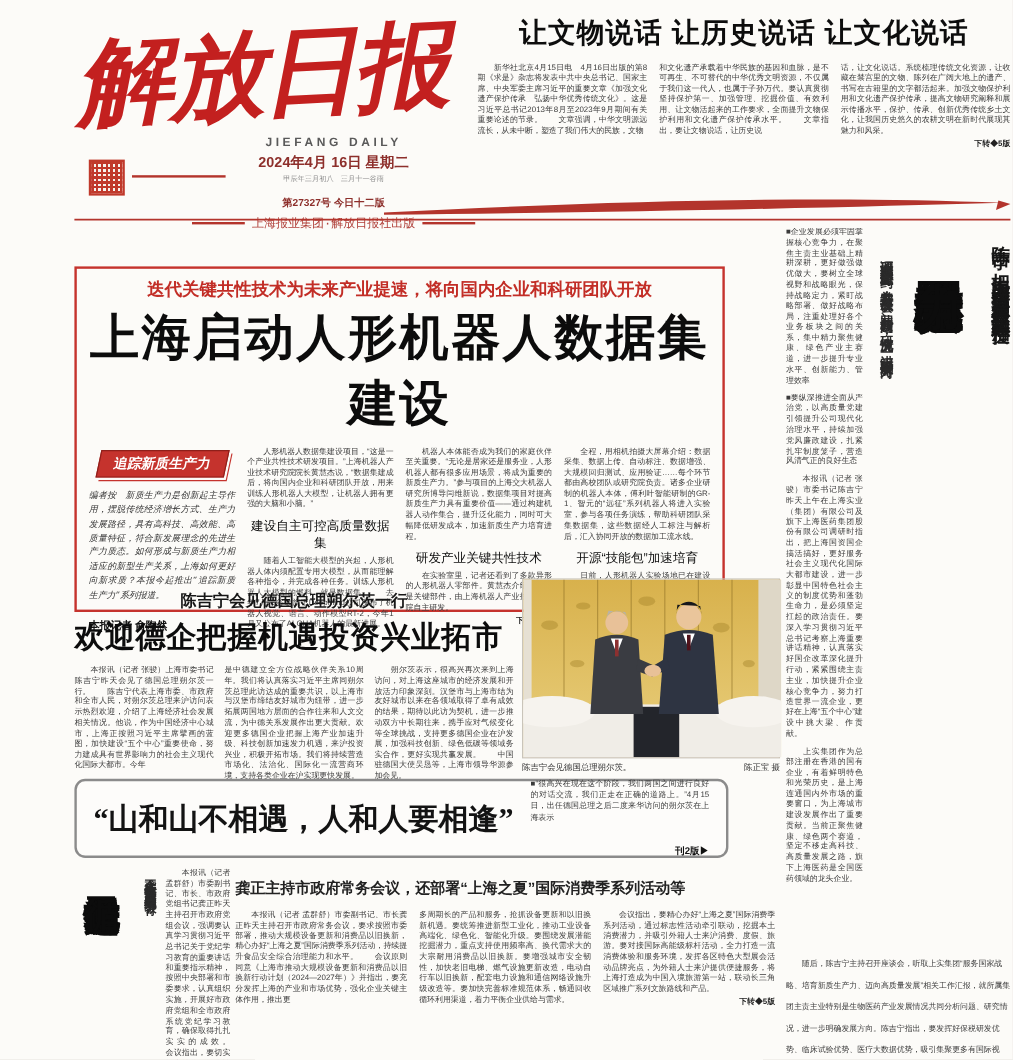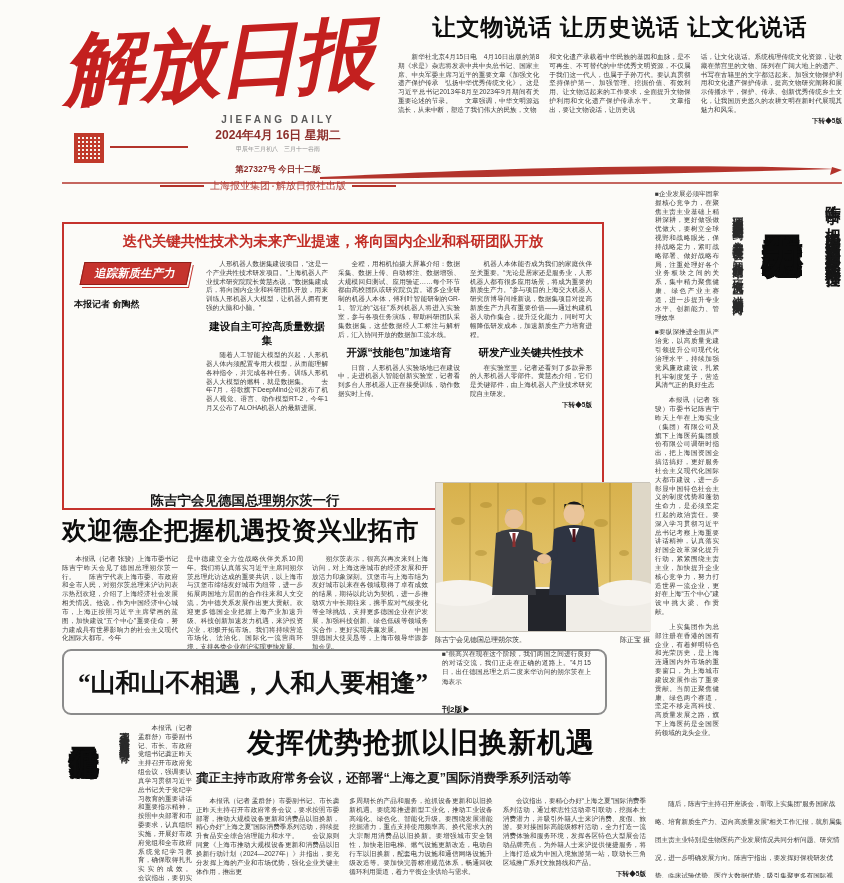--- a/index.html
+++ b/index.html
@@ -42,21 +42,21 @@
   .r-kicker{margin-top:8px;font-size:14.5px;font-weight:bold;color:#c22d26;text-align:center;}
   .r-headline{margin-top:3px;font-size:41px;font-weight:900;color:#0c0c0c;text-align:center;letter-spacing:2px;}
   .r-cols{display:flex;gap:10px;margin:9px 10px 0;height:198px;overflow:hidden;}
   .r-cols>div{flex:1;}
   .tag-wrap{text-align:center;margin-top:2px;}
   .tag{display:inline-block;background:#c5332d;color:#fff;font-weight:bold;font-size:11.5px;
        padding:3px 12px;transform:skewX(-12deg);border:1px solid #8f1f1a;box-shadow:2px 2px 0 #fcfbf8,3px 3px 0 #c5332d;}
   .editor{margin-top:9px;font-family:"DejaVu Serif",serif;font-style:italic;font-size:7.4px;
           line-height:1.6;color:#333;text-align:justify;}
   .byline{margin-top:13px;font-weight:bold;font-size:9px;color:#111;}
-  .subhd{font-weight:700;font-size:10.5px;text-align:center;margin:6px 0 4px;color:#0d0d0d;}
+  .subhd{font-weight:400;font-size:10.5px;text-align:center;margin:6px 0 4px;color:#0d0d0d;}
 
   
   .sb-col{left:655px;top:190px;width:64px;height:598px;overflow:hidden;}
   .sb-col p{margin:0 0 6px;}
   .sb-subhead{left:721px;top:208px;width:24px;height:578px;font-size:11px;font-weight:600;
               color:#2a2a2a;letter-spacing:1px;overflow:hidden;}
   .sb-headline{left:747px;top:202px;width:64px;height:588px;font-size:41px;font-weight:900;
                color:#0c0c0c;overflow:hidden;}
   .sb-kicker{left:813px;top:192px;width:30px;height:565px;font-size:15.5px;font-weight:bold;
              color:#161616;letter-spacing:2px;overflow:hidden;}
@@ -72,21 +72,21 @@
   
   .photo-wrap{left:435px;top:482px;width:215px;}
   .photo-frame{border:1px solid #c9c4ba;line-height:0;}
   .photo-cap{display:flex;justify-content:space-between;font-size:7px;color:#333;margin-top:3px;}
 
   
   .quote-box{left:62px;top:649px;width:545px;height:66px;border:2px solid #8b8b8b;border-radius:9px;
              box-sizing:border-box;display:flex;align-items:center;gap:14px;padding:0 14px;background:#fdfcfa;}
   .quote-text{font-family:"Liberation Serif",serif;font-weight:900;font-size:25px;color:#131313;white-space:nowrap;}
   .quote-note{flex:1;font-size:6.6px;line-height:1.4;color:#3b3b3b;text-align:justify;}
-  .quote-ref{display:block;text-align:left;font-weight:bold;font-size:8px;color:#111;margin-top:18px;}
+  .quote-ref{display:block;text-align:right;font-weight:bold;font-size:8px;color:#111;margin-top:18px;}
 
   
   .gz{left:196px;top:724px;width:450px;}
   .g-headline{font-size:28px;font-weight:900;text-align:center;color:#0c0c0c;letter-spacing:1px;}
   .g-subhead{font-size:12.5px;font-weight:bold;text-align:left;color:#222;margin-top:8px;}
   .g-cols{display:flex;gap:10px;margin-top:10px;height:108px;overflow:hidden;}
   .g-cols>div{flex:1;}
 
   
   .disc{left:62px;top:724px;width:130px;height:159px;overflow:hidden;display:flex;gap:7px;}
@@ -127,42 +127,44 @@
   </div>
 
   <svg class="abs hdr-rule" width="844" height="28">
     <path d="M62,23 H842" stroke="#b3342c" stroke-width="1.5" fill="none"></path>
     <path d="M320,17 C520,7 690,3 836,9 C700,13 520,17 320,19 Z" fill="#b3342c"></path>
     <path d="M832,7 l10,3 -12,5 z" fill="#b3342c"></path>
   </svg>
 
   <div class="abs robot">
     <div class="r-kicker">迭代关键共性技术为未来产业提速，将向国内企业和科研团队开放</div>
+    <div class="r-headline">上海启动人形机器人数据集建设</div>
     <div class="r-cols">
       <div>
         <div class="tag-wrap">
           <span class="tag">追踪新质生产力</span>
         </div>
+        <div class="editor">编者按　新质生产力是创新起主导作用，摆脱传统经济增长方式、生产力发展路径，具有高科技、高效能、高质量特征，符合新发展理念的先进生产力质态。如何形成与新质生产力相适应的新型生产关系，上海如何更好向新求质？本报今起推出“追踪新质生产力”系列报道。</div>
         <div class="byline">本报记者 俞陶然</div>
       </div>
       <div class="bt">
         <span>　　人形机器人数据集建设项目，“这是一个产业共性技术研发项目。”上海机器人产业技术研究院院长黄慧杰说，“数据集建成后，将向国内企业和科研团队开放，用来训练人形机器人大模型，让机器人拥有更强的大脑和小脑。”</span>
         <div class="subhd">建设自主可控高质量数据集</div>
         <span>　　随着人工智能大模型的兴起，人形机器人体内须配置专用大模型，从而能理解各种指令，并完成各种任务。训练人形机器人大模型的燃料，就是数据集。　　去年7月，谷歌旗下DeepMind公司发布了机器人视觉、语言、动作模型RT-2，今年1月又公布了ALOHA机器人的最新进展。</span>
-      </div>
-      <div class="bt">
-        <span>　　全程，用相机拍摄大屏幕介绍：数据采集、数据上传、自动标注、数据增强、大规模回归测试、应用验证……每个环节都由高校团队或研究院负责。诸多企业研制的机器人本体，傅利叶智能研制的GR-1、智元的“远征”系列机器人将进入实验室，参与各项任务演练，帮助科研团队采集数据集，这些数据经人工标注与解析后，汇入协同开放的数据加工流水线。</span>
-        <div class="subhd">开源“技能包”加速培育</div>
-        <span>　　日前，人形机器人实验场地已在建设中，走进机器人智能创新实验室，记者看到多台人形机器人正在接受训练，动作数据实时上传。</span>
       </div>
       <div class="bt">
         <span>　　机器人本体能否成为我们的家庭伙伴至关重要。“无论是居家还是服务业，人形机器人都有很多应用场景，将成为重要的新质生产力。”参与项目的上海交大机器人研究所博导闫维新说，数据集项目对提高新质生产力具有重要价值——通过构建机器人动作集合，提升泛化能力，同时可大幅降低研发成本，加速新质生产力培育进程。</span>
         <div class="subhd">研发产业关键共性技术</div>
         <span>　　在实验室里，记者还看到了多款异形的人形机器人零部件。黄慧杰介绍，它们是关键部件，由上海机器人产业技术研究院自主研发。</span>
         <span class="jump">下转◆5版</span>
+      </div>
+      <div class="bt">
+        <span>　　全程，用相机拍摄大屏幕介绍：数据采集、数据上传、自动标注、数据增强、大规模回归测试、应用验证……每个环节都由高校团队或研究院负责。诸多企业研制的机器人本体，傅利叶智能研制的GR-1、智元的“远征”系列机器人将进入实验室，参与各项任务演练，帮助科研团队采集数据集，这些数据经人工标注与解析后，汇入协同开放的数据加工流水线。</span>
+        <div class="subhd">开源“技能包”加速培育</div>
+        <span>　　日前，人形机器人实验场地已在建设中，走进机器人智能创新实验室，记者看到多台人形机器人正在接受训练，动作数据实时上传。</span>
       </div>
     </div>
   </div>
 
   <div class="abs sb-col">
     <p class="bt">■企业发展必须牢固掌握核心竞争力，在聚焦主责主业基础上精耕深耕，更好做强做优做大，要树立全球视野和战略眼光，保持战略定力，紧盯战略部署、做好战略布局，注重处理好各个业务板块之间的关系，集中精力聚焦健康、绿色产业主赛道，进一步提升专业水平、创新能力、管理效率</p>
     <p class="bt">■要纵深推进全面从严治党，以高质量党建引领提升公司现代化治理水平，持续加强党风廉政建设，扎紧扎牢制度笼子，营造风清气正的良好生态</p>
     <p class="bt">　　本报讯（记者 张骏）市委书记陈吉宁昨天上午在上海实业（集团）有限公司及旗下上海医药集团股份有限公司调研时指出，把上海国资国企搞活搞好，更好服务社会主义现代化国际大都市建设，进一步彰显中国特色社会主义的制度优势和蓬勃生命力，是必须坚定扛起的政治责任。要深入学习贯彻习近平总书记考察上海重要讲话精神，认真落实好国企改革深化提升行动，紧紧围绕主责主业，加快提升企业核心竞争力，努力打造世界一流企业，更好在上海“五个中心”建设中挑大梁、作贡献。</p>
     <p class="bt">　　上实集团作为总部注册在香港的国有企业，有着鲜明特色和光荣历史，是上海连通国内外市场的重要窗口，为上海城市建设发展作出了重要贡献。当前正聚焦健康、绿色两个赛道，坚定不移走高科技、高质量发展之路，旗下上海医药是全国医药领域的龙头企业。</p>
   </div>
@@ -243,21 +245,20 @@
 
   <div class="abs quote-box">
     <div class="quote-text">“山和山不相遇，人和人要相逢”</div>
     <div class="quote-note">
       <span>■“很高兴在现在这个阶段，我们两国之间进行良好的对话交流，我们正走在正确的道路上。”4月15日，出任德国总理之后二度来华访问的朔尔茨在上海表示</span>
       <span class="quote-ref">刊2版▶</span>
     </div>
   </div>
 
   <div class="abs gz">
-    <div class="g-headline">发挥优势抢抓以旧换新机遇</div>
     <div class="g-subhead">龚正主持市政府常务会议，还部署“上海之夏”国际消费季系列活动等</div>
     <div class="g-cols">
       <div class="bt">　　本报讯（记者 孟群舒）市委副书记、市长龚正昨天主持召开市政府常务会议，要求按照市委部署，推动大规模设备更新和消费品以旧换新，精心办好“上海之夏”国际消费季系列活动，持续提升食品安全综合治理能力和水平。　　会议原则同意《上海市推动大规模设备更新和消费品以旧换新行动计划（2024—2027年）》并指出，要充分发挥上海的产业和市场优势，强化企业关键主体作用，推出更</div>
       <div class="bt">多周期长的产品和服务，抢抓设备更新和以旧换新机遇。要统筹推进新型工业化，推动工业设备高端化、绿色化、智能化升级。要围绕发展潜能挖掘潜力，重点支持使用频率高、换代需求大的大宗耐用消费品以旧换新。要增强城市安全韧性，加快老旧电梯、燃气设施更新改造，电动自行车以旧换新，配套电力设施和通信网络设施升级改造等。要加快完善标准规范体系，畅通回收循环利用渠道，着力平衡企业供给与需求。</div>
       <div class="bt">
         <span>　　会议指出，要精心办好“上海之夏”国际消费季系列活动，通过标志性活动牵引联动，挖掘本土消费潜力，并吸引外籍人士来沪消费、度假、旅游。要对接国际高能级标杆活动，全力打造一流消费体验和服务环境，发挥各区特色大型展会活动品牌亮点，为外籍人士来沪提供便捷服务，将上海打造成为中国入境旅游第一站，联动长三角区域推广系列文旅路线和产品。</span>
         <span class="jump">下转◆5版</span>
       </div>
     </div>
   </div>

